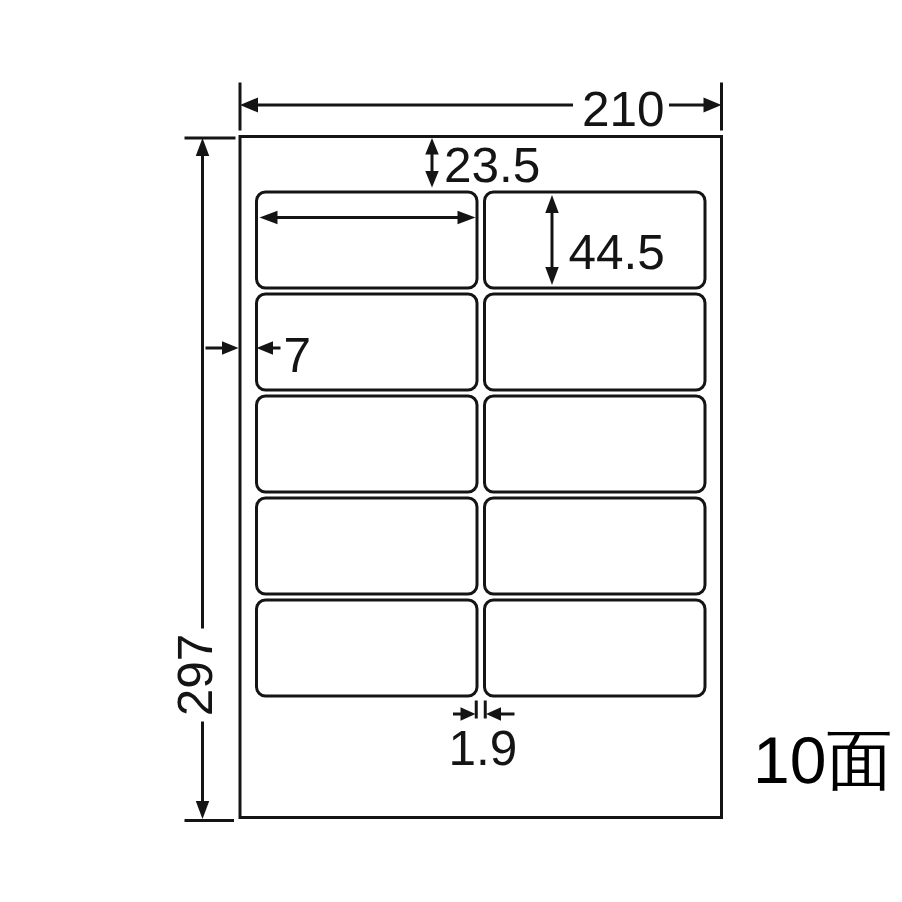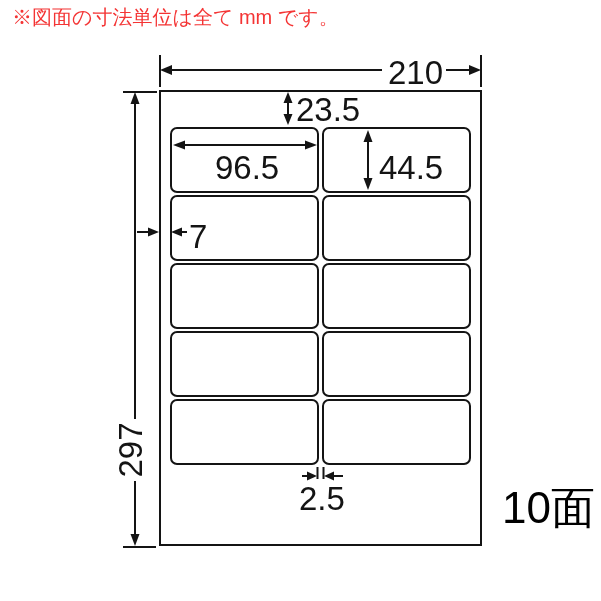--- a/index.html
+++ b/index.html
@@ -60,21 +60,20 @@
     position:absolute;left:502px;top:486px;
     font-size:44px;line-height:1;
     white-space:nowrap;color:#000000;
   }
 </style>
 </head>
 <body>
 
 <div id="canvas">
 
-  <div class="note">※図面の寸法単位は全て mm です。</div>
 
   <div id="paper">
     <div class="cell c0 r0"></div>
     <div class="cell c1 r0"></div>
     <div class="cell c0 r1"></div>
     <div class="cell c1 r1"></div>
     <div class="cell c0 r2"></div>
     <div class="cell c1 r2"></div>
     <div class="cell c0 r3"></div>
     <div class="cell c1 r3"></div>
@@ -125,21 +124,20 @@
     <g>
       <path d="M317.5,467 V479 M323.5,467 V479"></path>
       <path d="M302,476 H308 M333,476 H343"></path>
       <polygon points="317,476 307,471.5 307,480.5"></polygon>
       <polygon points="324,476 334,471.5 334,480.5"></polygon>
     </g>
   </svg>
 
   <span class="dim dim-210">210</span>
   <span class="dim dim-235">23.5</span>
-  <span class="dim dim-965">96.5</span>
   <span class="dim dim-445">44.5</span>
   <span class="dim dim-7">7</span>
   <span class="dim dim-297">297</span>
-  <span class="dim dim-25">2.5</span>
+  <span class="dim dim-25">1.9</span>
 
   <span class="faces">10面</span>
 
 </div>
 
 </body></html>

